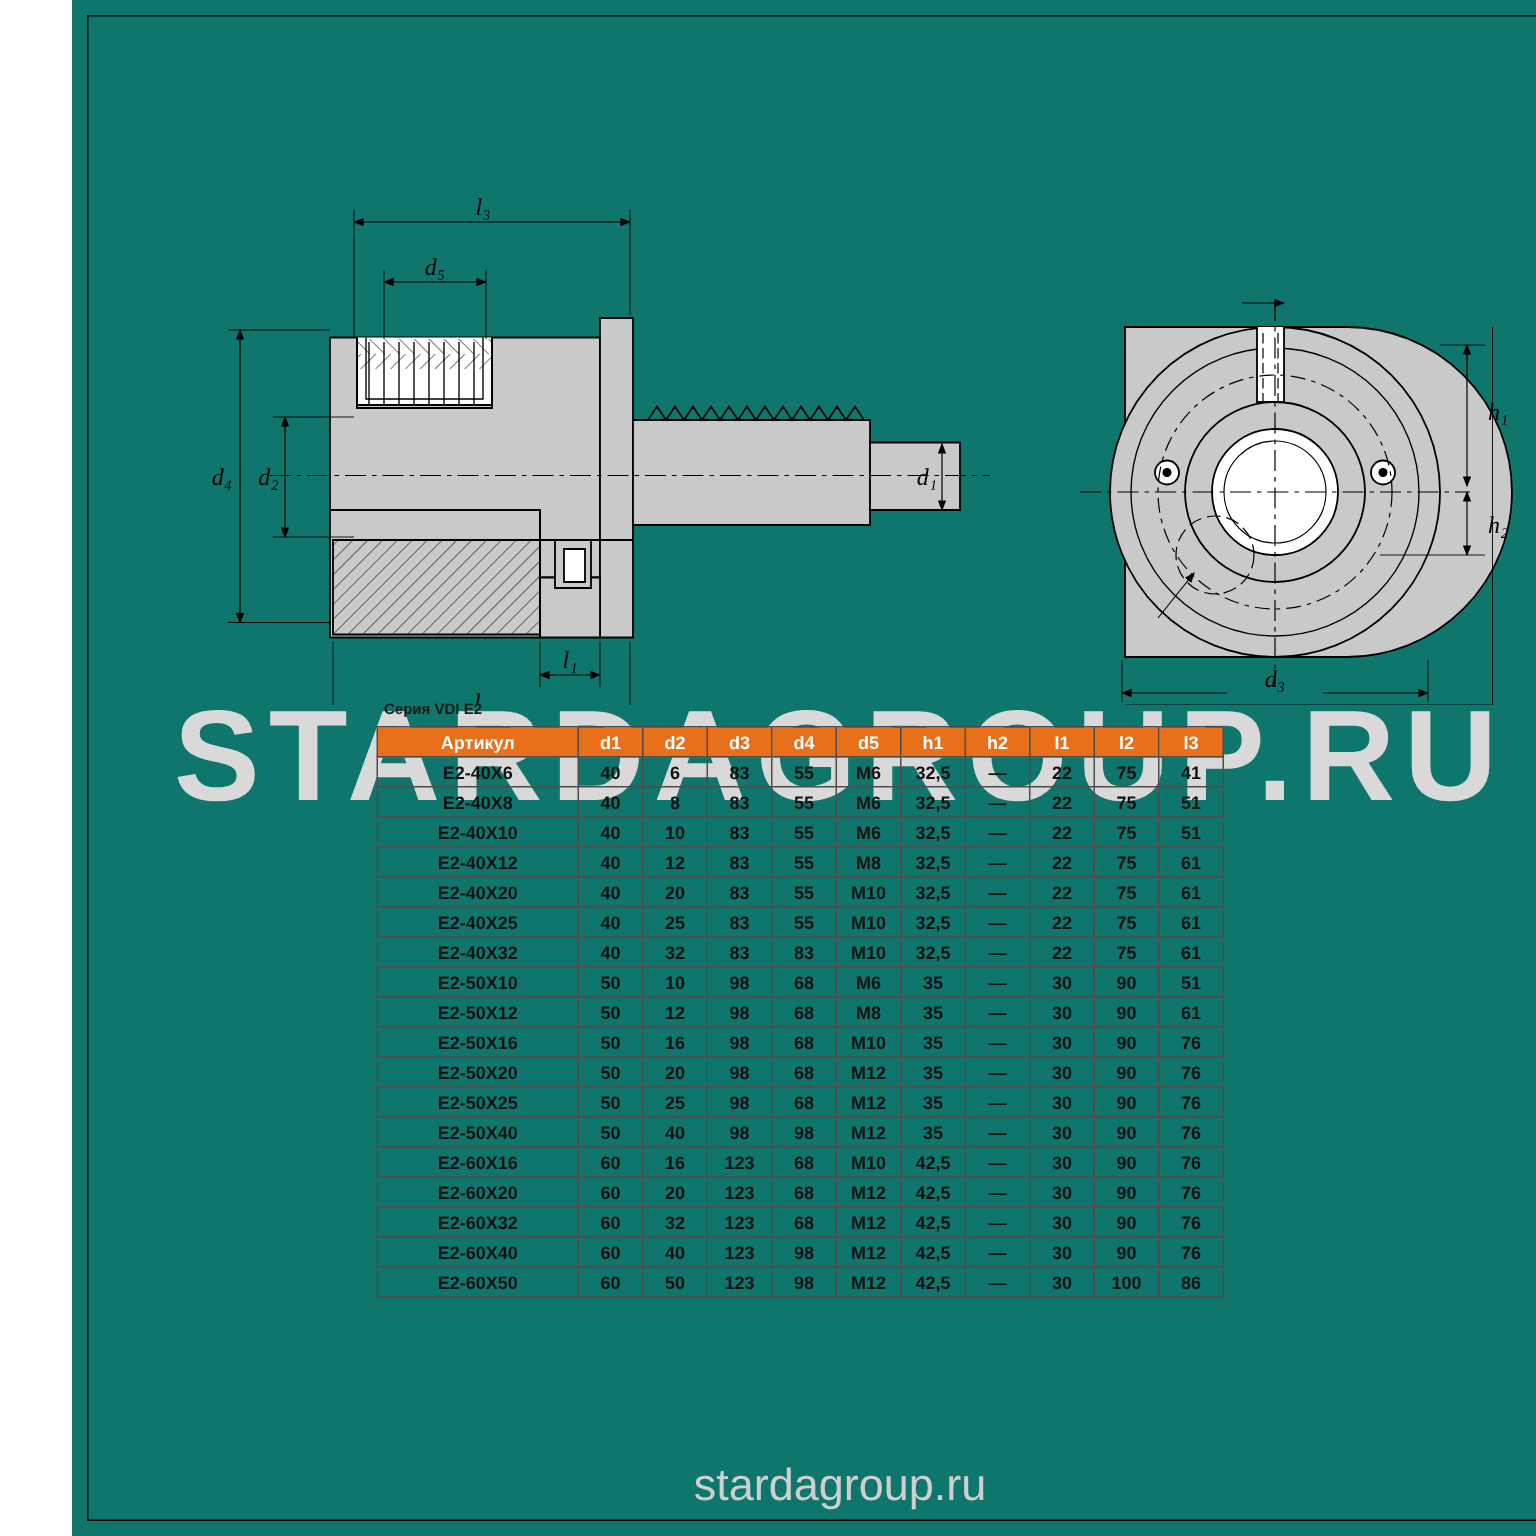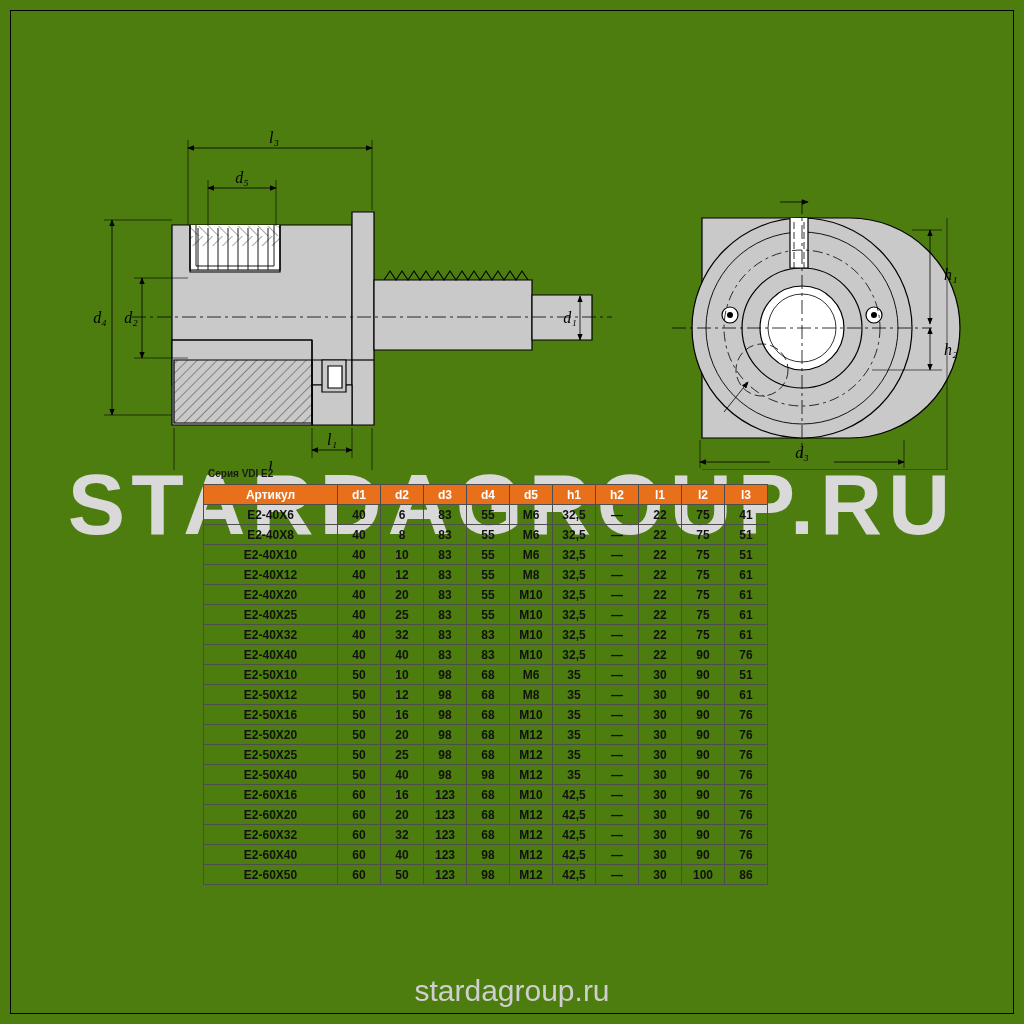--- a/index.html
+++ b/index.html
@@ -10,21 +10,22 @@
   body {
     width: 1024px;
     height: 1024px;
     position: relative;
     font-family: "Liberation Sans", sans-serif;
     overflow: hidden;
   }
   .page {
     position: absolute;
     inset: 0;
-    background: #4d7c0f;
+    background: #0f766e;
+    margin-left: 48px;
   }
   .frame {
     position: absolute;
     left: 10px;
     top: 10px;
     width: 1004px;
     height: 1004px;
     border: 1px solid #000;
     box-sizing: border-box;
   }
@@ -375,33 +376,20 @@
           <td class="num">83</td>
           <td class="num">83</td>
           <td class="num">M10</td>
           <td class="num">32,5</td>
           <td class="num">—</td>
           <td class="num">22</td>
           <td class="num">75</td>
           <td class="num">61</td>
         </tr>
         <tr>
-          <td class="art">E2-40X40</td>
-          <td class="num">40</td>
-          <td class="num">40</td>
-          <td class="num">83</td>
-          <td class="num">83</td>
-          <td class="num">M10</td>
-          <td class="num">32,5</td>
-          <td class="num">—</td>
-          <td class="num">22</td>
-          <td class="num">90</td>
-          <td class="num">76</td>
-        </tr>
-        <tr>
           <td class="art">E2-50X10</td>
           <td class="num">50</td>
           <td class="num">10</td>
           <td class="num">98</td>
           <td class="num">68</td>
           <td class="num">M6</td>
           <td class="num">35</td>
           <td class="num">—</td>
           <td class="num">30</td>
           <td class="num">90</td>

